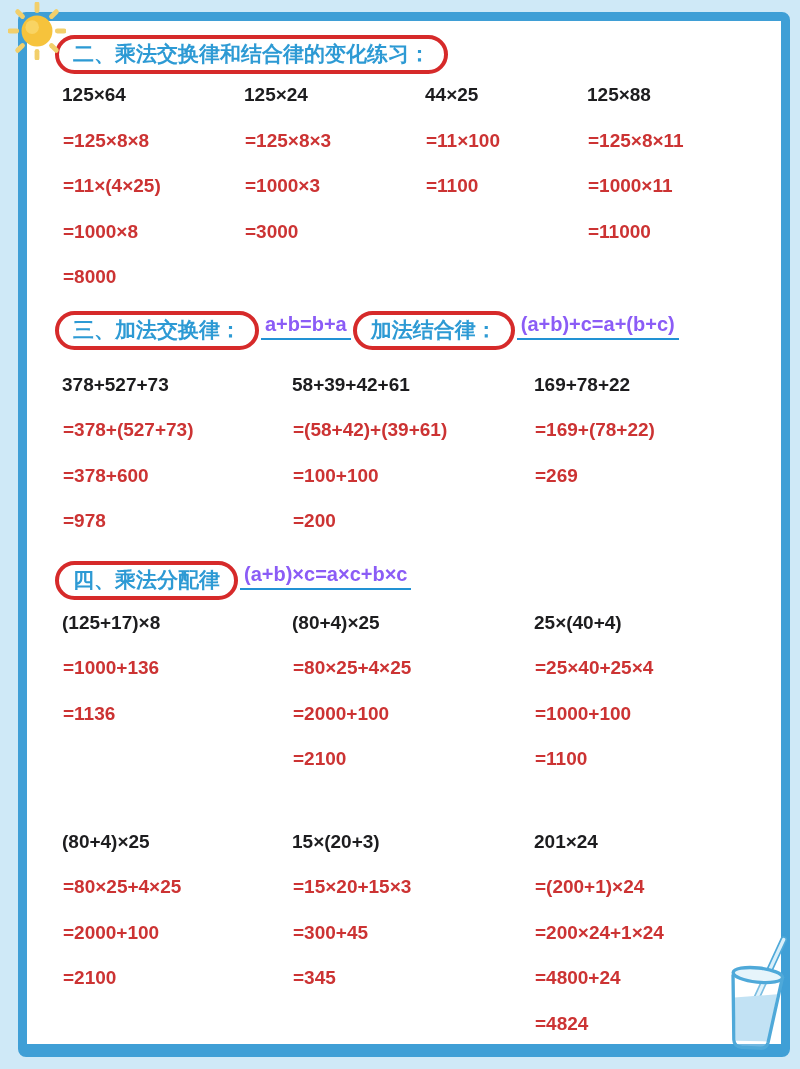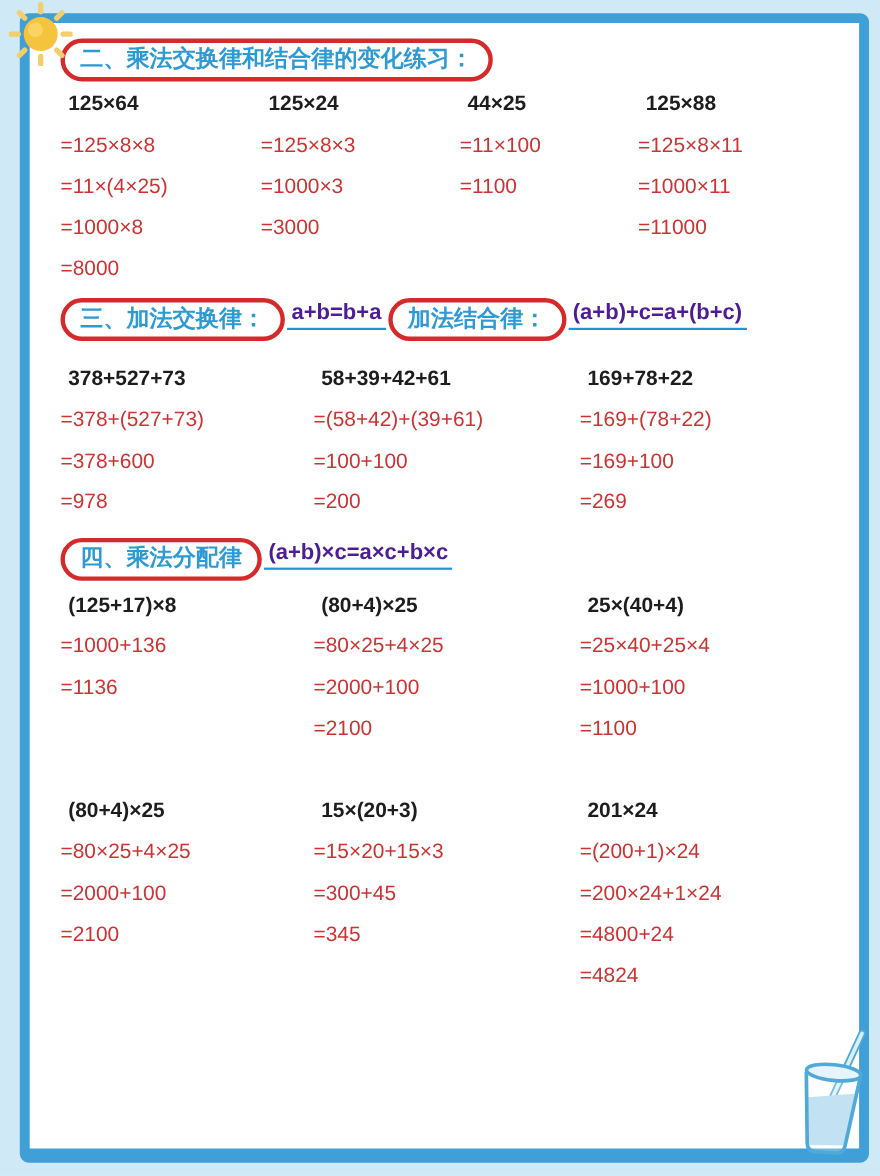--- a/index.html
+++ b/index.html
@@ -27,37 +27,37 @@
     color:#2d9ad4;
     font-size:21px;
     font-weight:bold;
     line-height:26px;
     background:#ffffff;
     white-space:nowrap;
     margin-top:7px;
   }
   .hdr-line { display:flex; align-items:center; gap:2px; }
   .hdr-formula {
-    color:#4c1d95;
+    color:#8b5cf6;
     font-size:20px;
     font-weight:bold;
     border-bottom:2px solid #2292d4;
     padding:0 4px 2px 4px;
     white-space:nowrap;
   }
   .grid4 { display:grid; grid-template-columns:182px 181px 162px 1fr; align-items:start; }
   .grid3 { display:grid; grid-template-columns:230px 242px 1fr; align-items:start; }
   p.expr {
     margin:0; padding-left:7px;
     color:#1d1d1f; font-size:19px; font-weight:bold; line-height:37.5px;
     white-space:nowrap;
   }
   p.step {
-    margin:0;
-    color:#cc3333; font-size:19px; font-weight:normal; line-height:37.5px;
+    margin:8px;
+    color:#cc3333; font-size:19px; font-weight:bold; line-height:37.5px;
     white-space:nowrap;
   }
   .mt2 { margin-top:2px; }
   .mt4 { margin-top:4px; }
   .mt6 { margin-top:6px; }
   .mt16 { margin-top:16px; }
   .mt37 { margin-top:37px; }
   .sun {
     position:absolute; left:8px; top:2px; width:58px; height:58px; z-index:5;
   }
@@ -140,21 +140,20 @@
       </div>
       <div>
         <p class="expr">58+39+42+61</p>
         <p class="step">=(58+42)+(39+61)</p>
         <p class="step">=100+100</p>
         <p class="step">=200</p>
       </div>
       <div>
         <p class="expr">169+78+22</p>
         <p class="step">=169+(78+22)</p>
-        <p class="step">=169+100</p>
         <p class="step">=269</p>
       </div>
     </div>
   </div>
 
   <div>
     <div class="hdr-line mt6">
       <span class="red-box">
         <span>四、乘法分配律</span>
       </span>

